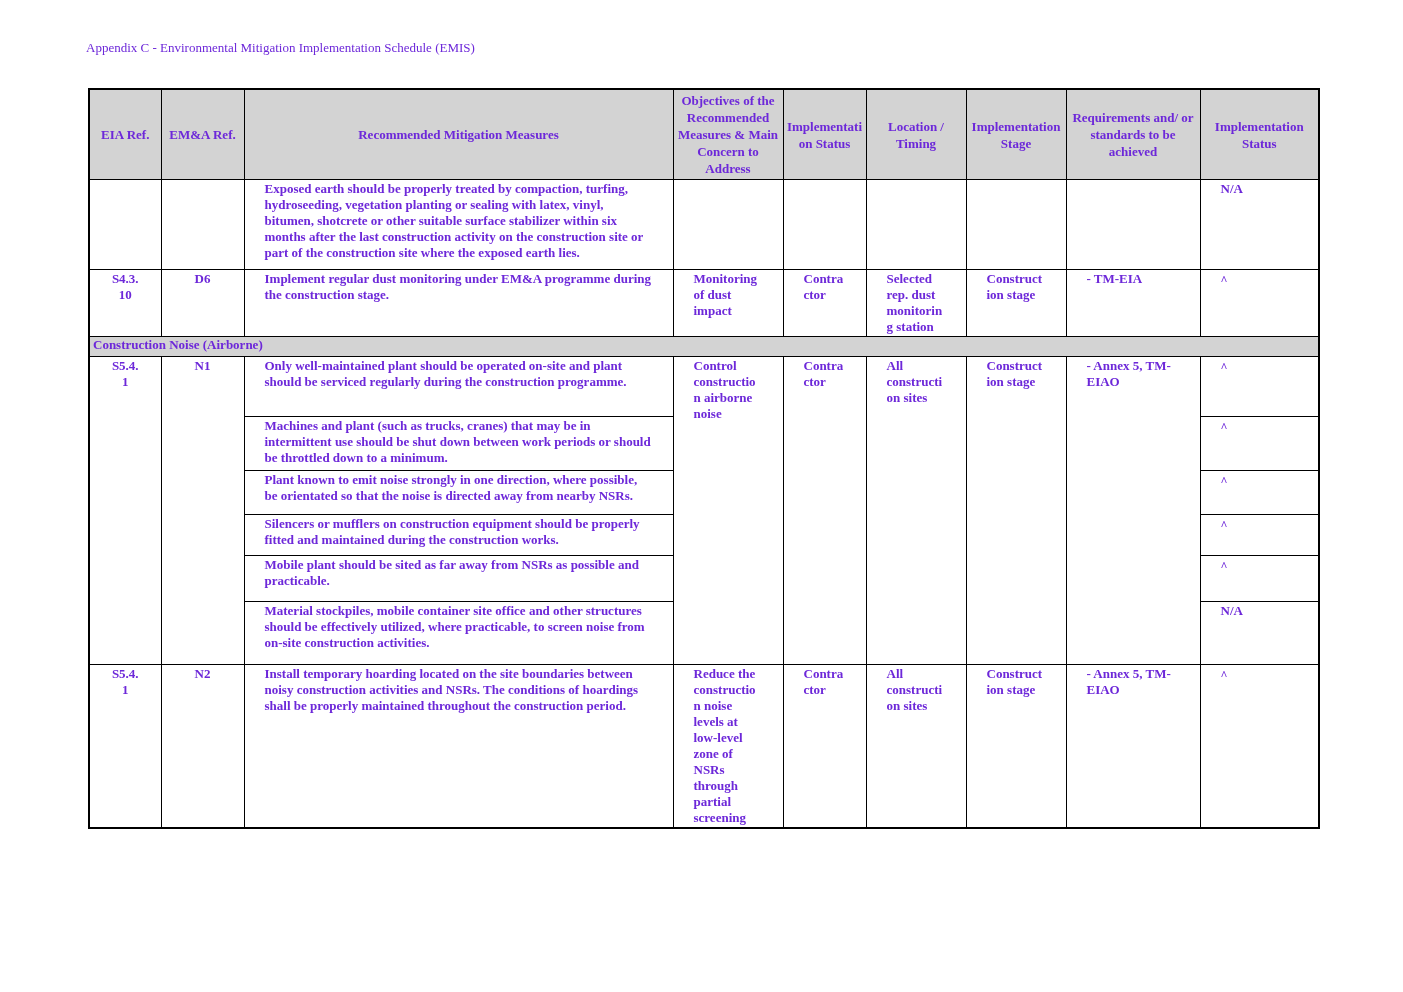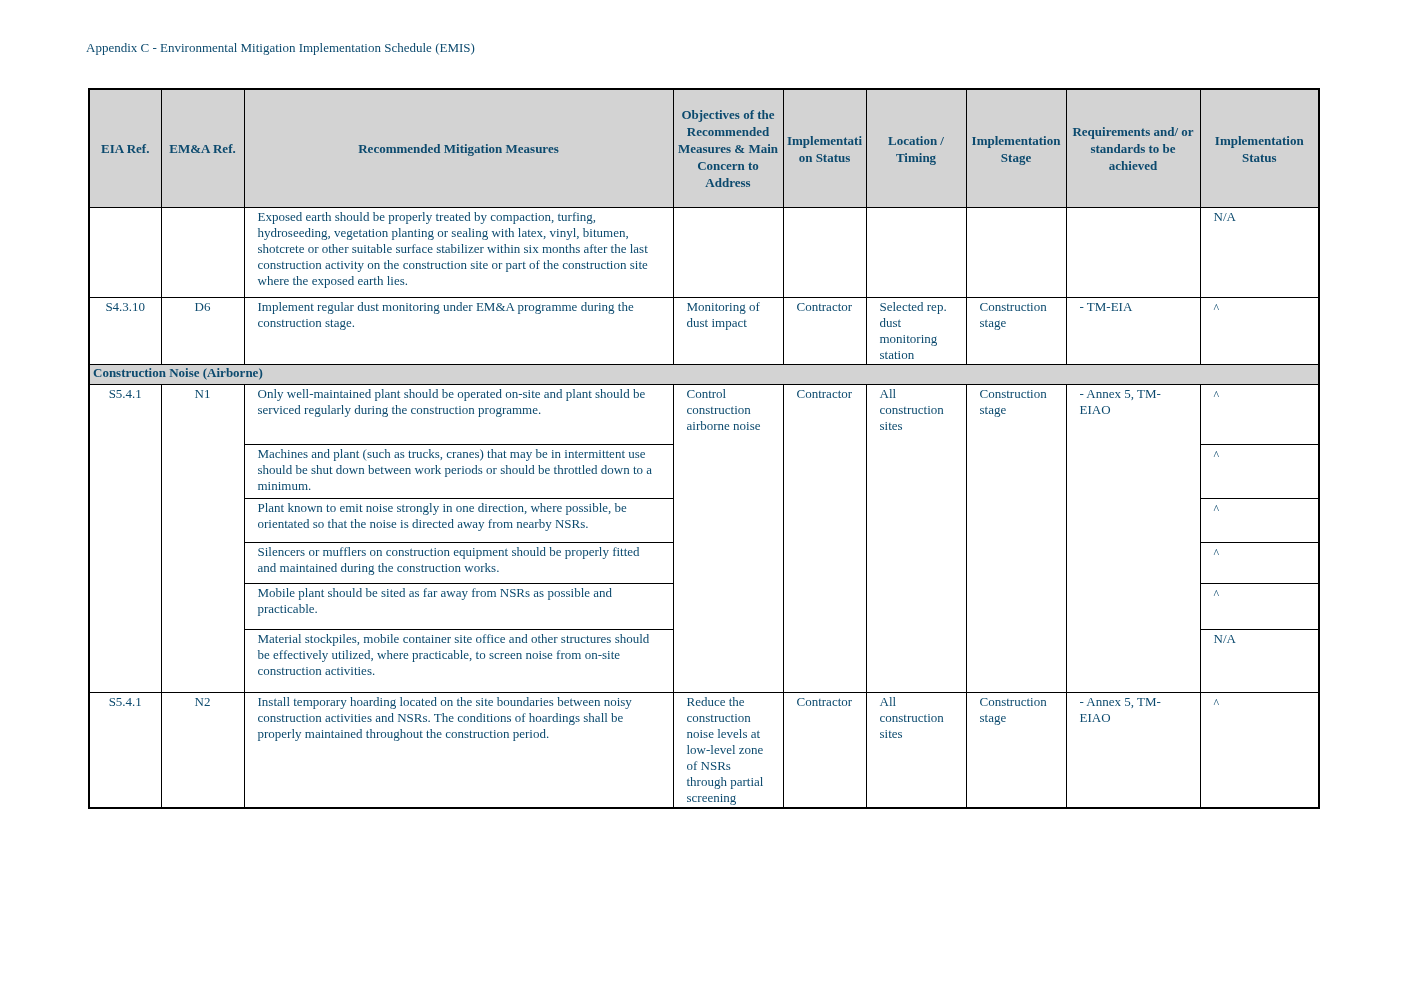--- a/index.html
+++ b/index.html
@@ -1,49 +1,50 @@
 <!DOCTYPE html>
 <html><head>
 <meta charset="utf-8">
 <style>
   html,body{margin:0;padding:0;background:#888;}
   .page{
     position:relative;
     width:1403px;height:992px;
     background:#ffffff;
     font-family:"Liberation Serif","DejaVu Serif",serif;
-    color:#0c4a6e;
+    color:#6d28d9;
     overflow:hidden;
   }
   .doc-header{
     position:absolute;top:40px;left:86px;
     font-size:13px;
   }
   table.emis{
     position:absolute;top:88px;left:88px;
     width:1230px;
     border-collapse:collapse;
     table-layout:fixed;
     border:2px solid #000;
     font-size:13px;
     line-height:16px;
   }
   table.emis th, table.emis td{
     border:1px solid #000;
     vertical-align:top;
     overflow:hidden;
-    padding:1px 13px;
+    padding:1px 20px;
     overflow-wrap:break-word;
+    font-weight:bold;
   }
   table.emis th{
     background:#d3d3d3;
     font-weight:bold;
     text-align:center;
     vertical-align:middle;
-    padding:16px 3px;
+    padding:2px 3px;
     line-height:17px;
     margin-top:36px;
   }
   td.ref{text-align:center;}
   td.measure{text-align:left;}
   td.obj{text-align:left;}
   td.ctr{text-align:left;}
   td.req{text-align:left;padding-left:5px;margin-top:28px;}
   td.status{text-align:left;}
   td.status .caret{font-size:12px;line-height:14px;display:inline-block;padding-top:2px;}

